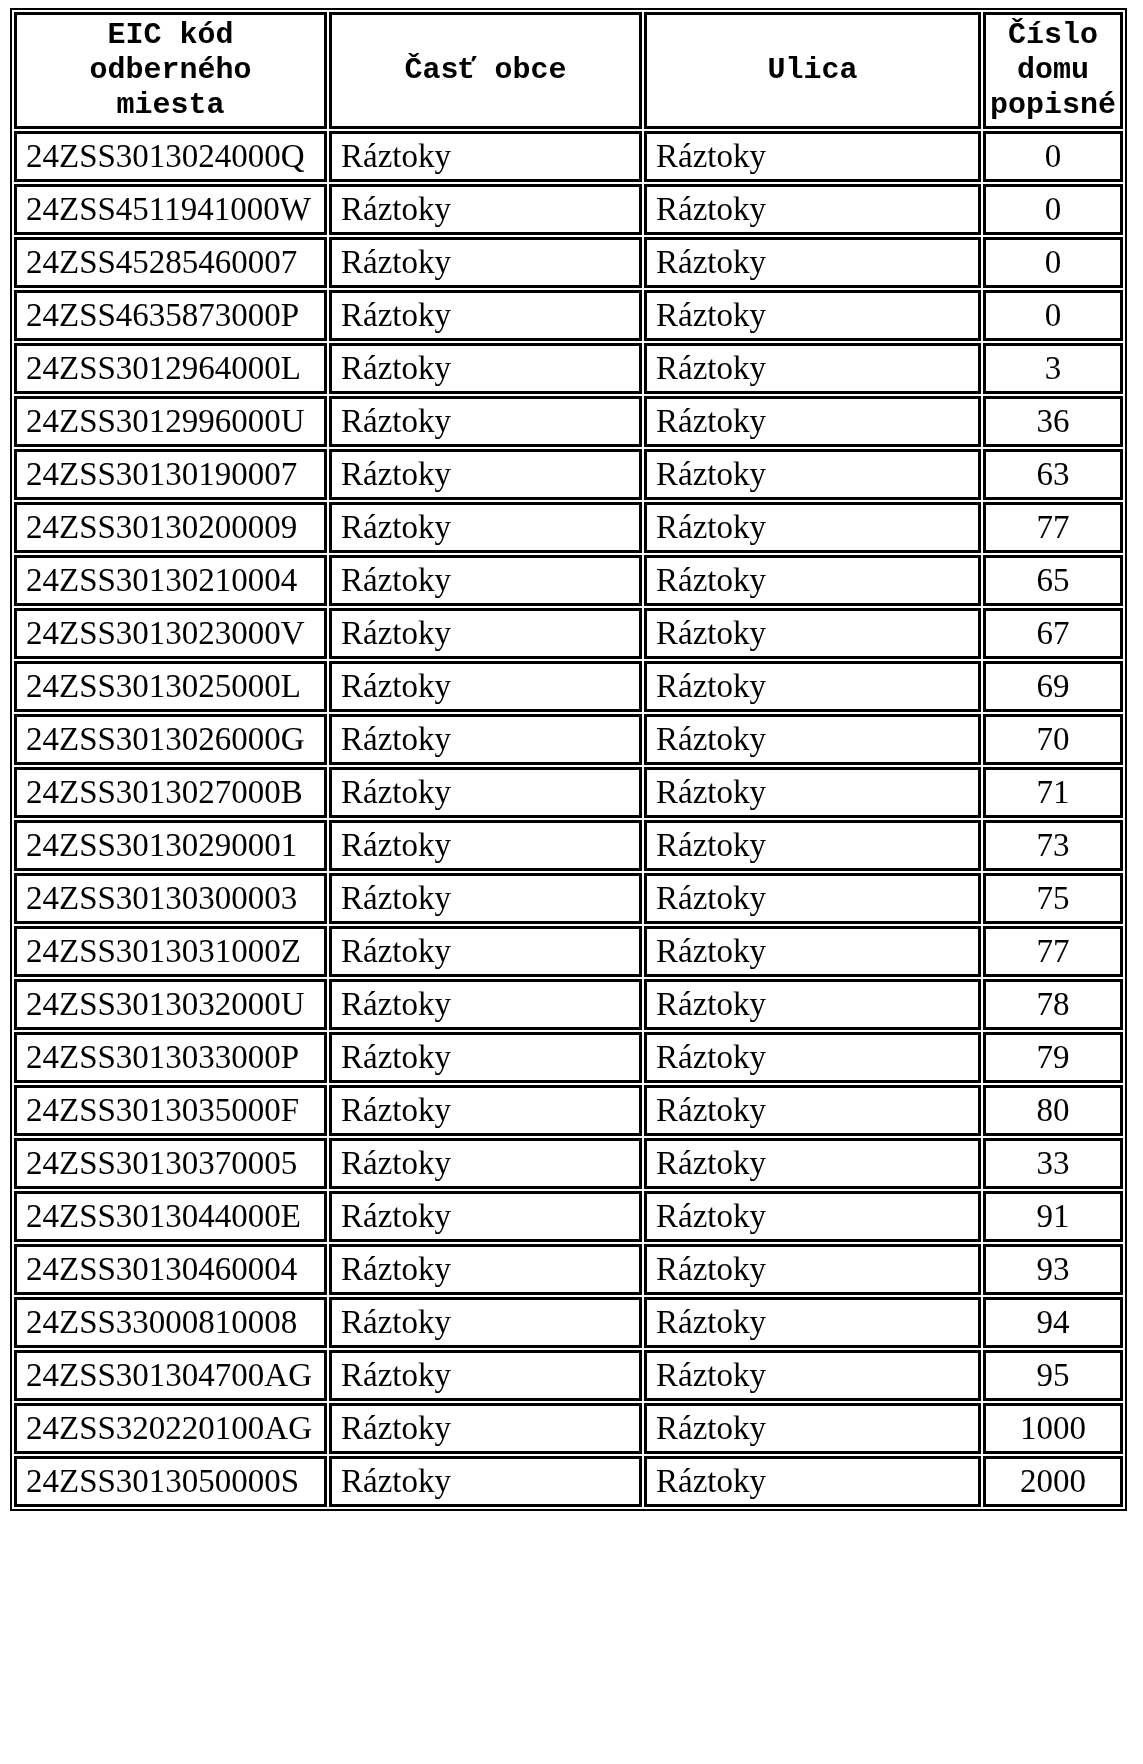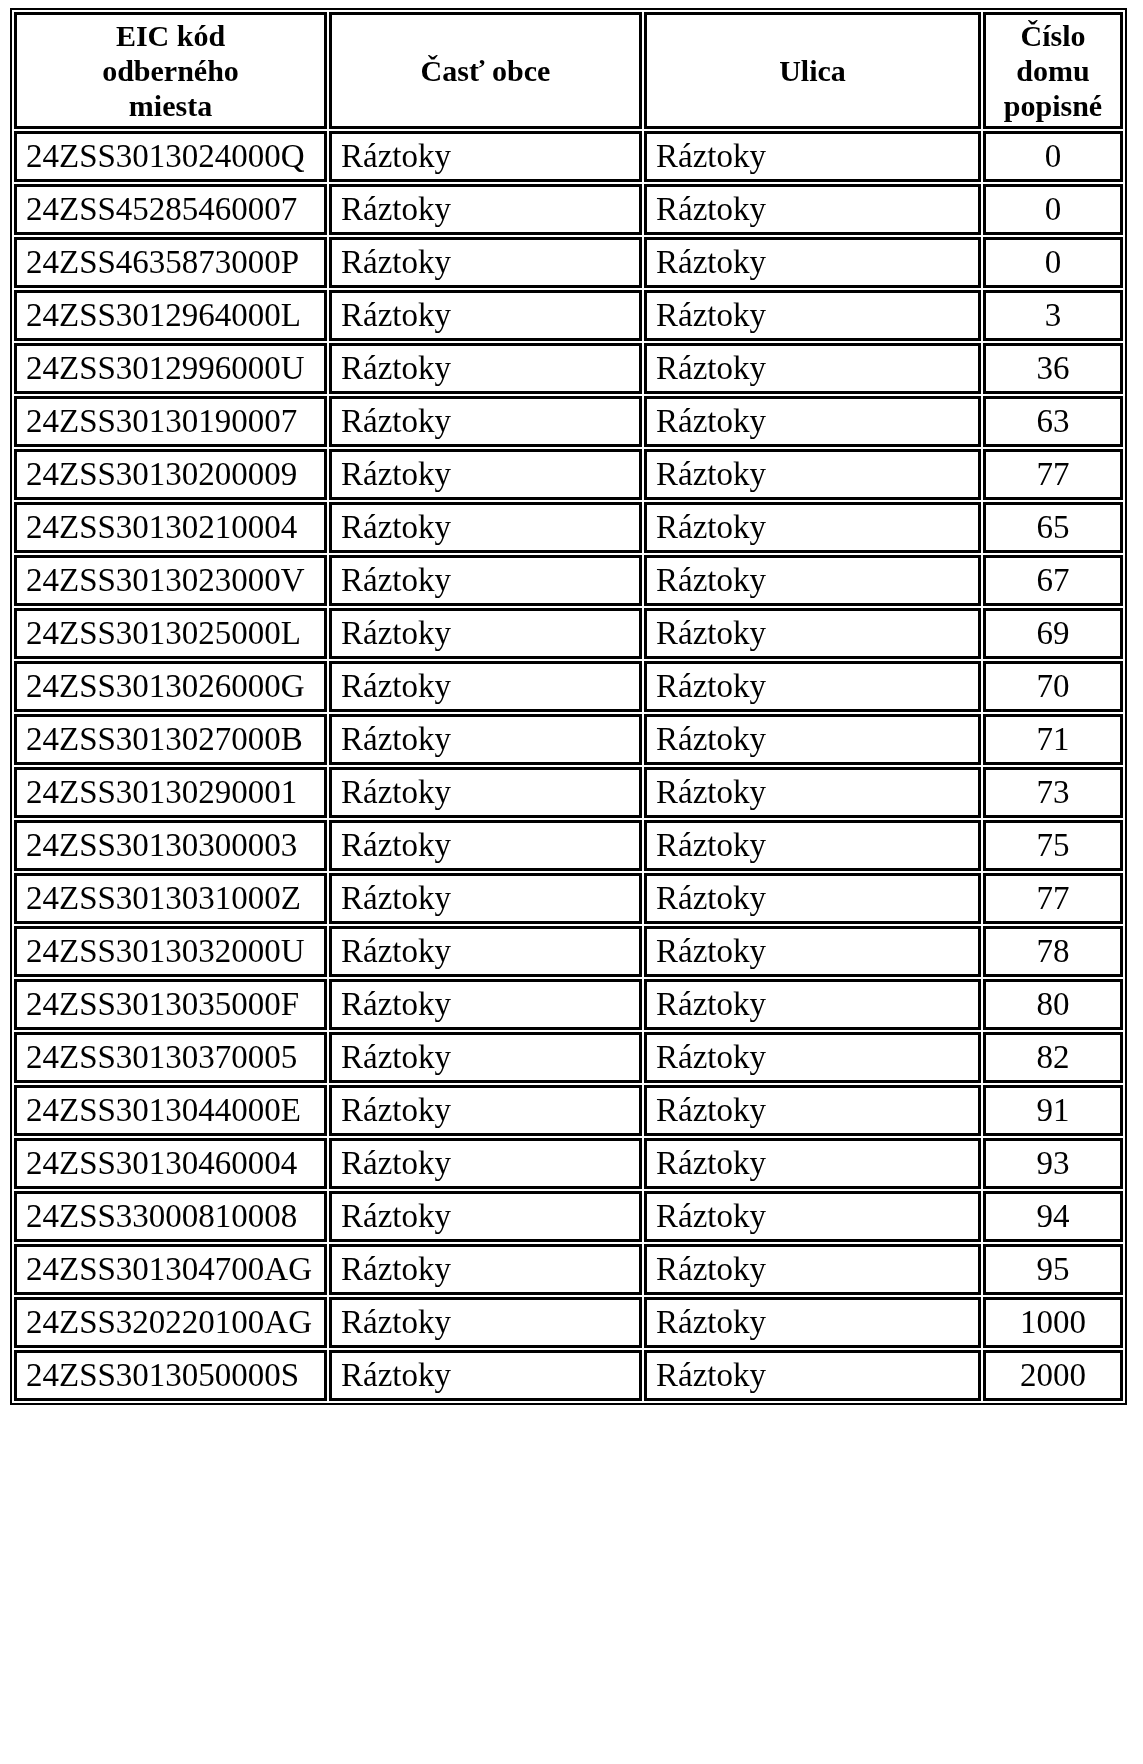--- a/index.html
+++ b/index.html
@@ -30,21 +30,21 @@
   col.c-ulica { width: 337px; }
   col.c-cislo { width: 140px; }
   th, td {
     border: 3px solid #000;
     box-sizing: border-box;
     background: #ffffff;
     color: #000;
     overflow: hidden;
   }
   th {
-    font-family: Liberation Serif, serif;
+    font-family: Liberation Mono, monospace;
     font-weight: bold;
     font-size: 30px;
     line-height: 1.17;
     text-align: center;
     vertical-align: middle;
     white-space: pre-line;
     height: 117px;
     padding: 2px 2px;
   }
   td {
@@ -85,20 +85,26 @@
       </tr>
     </thead>
     <tbody>
         <tr>
           <td class="col-eic">24ZSS3013024000Q</td>
           <td class="col-cast">Ráztoky</td>
           <td class="col-ulica">Ráztoky</td>
           <td class="col-cislo">0</td>
         </tr>
         <tr>
+          <td class="col-eic">24ZSS4511941000W</td>
+          <td class="col-cast">Ráztoky</td>
+          <td class="col-ulica">Ráztoky</td>
+          <td class="col-cislo">0</td>
+        </tr>
+        <tr>
           <td class="col-eic">24ZSS45285460007</td>
           <td class="col-cast">Ráztoky</td>
           <td class="col-ulica">Ráztoky</td>
           <td class="col-cislo">0</td>
         </tr>
         <tr>
           <td class="col-eic">24ZSS4635873000P</td>
           <td class="col-cast">Ráztoky</td>
           <td class="col-ulica">Ráztoky</td>
           <td class="col-cislo">0</td>
@@ -175,30 +181,36 @@
           <td class="col-ulica">Ráztoky</td>
           <td class="col-cislo">77</td>
         </tr>
         <tr>
           <td class="col-eic">24ZSS3013032000U</td>
           <td class="col-cast">Ráztoky</td>
           <td class="col-ulica">Ráztoky</td>
           <td class="col-cislo">78</td>
         </tr>
         <tr>
+          <td class="col-eic">24ZSS3013033000P</td>
+          <td class="col-cast">Ráztoky</td>
+          <td class="col-ulica">Ráztoky</td>
+          <td class="col-cislo">79</td>
+        </tr>
+        <tr>
           <td class="col-eic">24ZSS3013035000F</td>
           <td class="col-cast">Ráztoky</td>
           <td class="col-ulica">Ráztoky</td>
           <td class="col-cislo">80</td>
         </tr>
         <tr>
           <td class="col-eic">24ZSS30130370005</td>
           <td class="col-cast">Ráztoky</td>
           <td class="col-ulica">Ráztoky</td>
-          <td class="col-cislo">82</td>
+          <td class="col-cislo">33</td>
         </tr>
         <tr>
           <td class="col-eic">24ZSS3013044000E</td>
           <td class="col-cast">Ráztoky</td>
           <td class="col-ulica">Ráztoky</td>
           <td class="col-cislo">91</td>
         </tr>
         <tr>
           <td class="col-eic">24ZSS30130460004</td>
           <td class="col-cast">Ráztoky</td>

